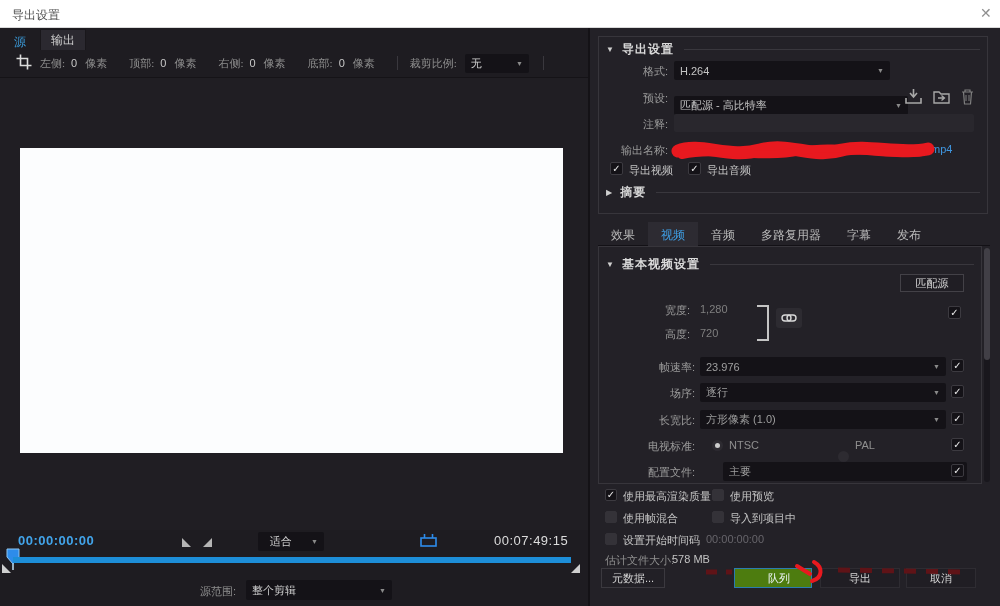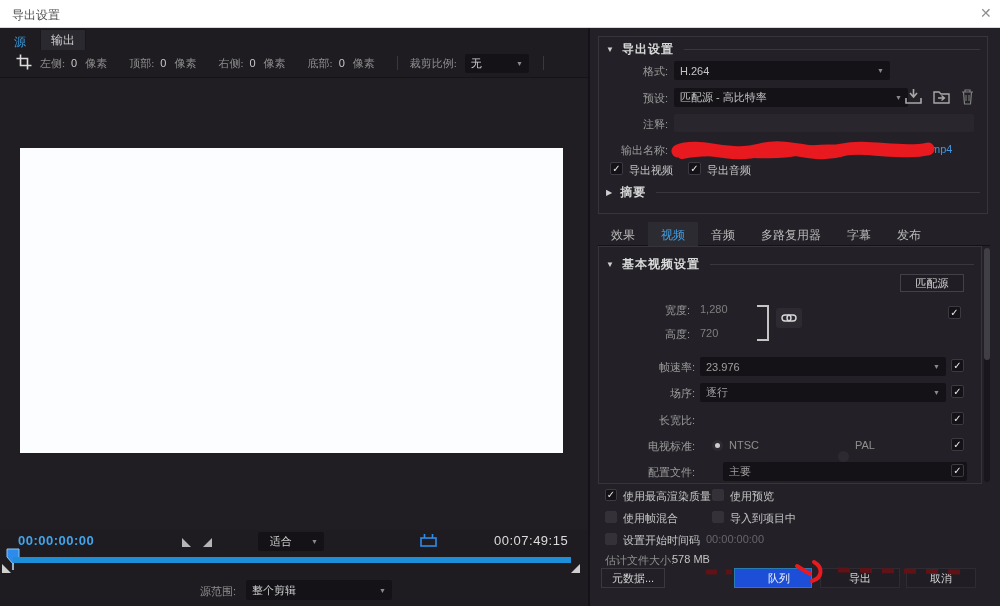--- a/index.html
+++ b/index.html
@@ -70,21 +70,21 @@
 
   .mp4 { font-size:11px; color:#3f96e0; }
 
   
   .rtabs { left:598px; top:222px; width:392px; height:24px; display:flex; border-bottom:1px solid #131116; }
   .rtab { font-size:12px; color:#b9b9b9; padding:5px 13px 0 13px; height:24px; }
   .rtab.sel { background:#2d2b32; color:#3f9ee3; }
 
   .btn { background:#222026; border:1px solid #3b393f; border-radius:0; color:#d6d6d6;
          font-size:11px; display:flex; align-items:center; justify-content:center; }
-  .btn.primary { background:#1d4ed8; border-color:#2a7cb0; color:#f0f7fc;padding-left:12px; }
+  .btn.primary { background:#4d7c0f; border-color:#2a7cb0; color:#f0f7fc;padding-left:12px; }
   .btn.dark { background:#201e24; border-color:#2e2c32; }
 
   .radio { width:11px; height:11px; border-radius:50%; background:#2d2b31; position:relative; }
   .radio.sel::after { content:""; position:absolute; left:3px; top:3px; width:5px; height:5px;
                       border-radius:50%; background:#cdcdcd; }
   .dim { color:#8f8f8f; font-size:11px; }
 
   .scrollbar { left:984px; top:248px; width:6px; height:234px; background:#19171d; border-radius:3px; }
   .scrollthumb { left:984px; top:248px; width:6px; height:112px; background:#413f46; border-radius:3px; }
 
@@ -184,21 +184,21 @@
     <span class="rule"></span>
   </div>
 
   <div class="abs r-label" style="left:598px;top:64px;width:70px">格式:</div>
   <div class="abs dd" style="left:674px;top:61px;width:216px">
     <span class="ddval" style="color:#c4c4c4">H.264</span>
     <span class="arrow">▼</span>
   </div>
 
   <div class="abs r-label" style="left:598px;top:91px;width:70px">预设:</div>
-  <div class="abs dd" style="left:674px;top:88px;width:234px">
+  <div class="abs dd" style="left:674px;top:96px;width:234px">
     <span class="ddval" style="color:#c4c4c4">匹配源 - 高比特率</span>
     <span class="arrow">▼</span>
   </div>
   <svg class="abs" style="left:905px;top:89px" width="17" height="16" viewBox="0 0 17 16">
     <path d="M8.5 0 V7 M5 4 L8.5 8 L12 4" stroke="#a8a8a8" stroke-width="1.6" fill="none"></path>
     <path d="M1 9 V14 H16 V9" stroke="#a8a8a8" stroke-width="1.6" fill="none"></path>
   </svg>
   <svg class="abs" style="left:933px;top:89px" width="18" height="16" viewBox="0 0 18 16">
     <path d="M1 3 H6 L8 5 H16 V14 H1 Z" stroke="#a8a8a8" stroke-width="1.4" fill="none"></path>
     <path d="M5 9 H11 M8.5 6.5 L11.5 9 L8.5 11.5" stroke="#a8a8a8" stroke-width="1.3" fill="none"></path>
@@ -280,20 +280,24 @@
   <div class="abs r-label" style="left:598px;top:386px;width:97px">场序:</div>
   <div class="abs dd" style="left:700px;top:383px;width:246px">
     <span class="ddval">逐行</span>
     <span class="arrow">▼</span>
   </div>
   <div class="abs cb" style="left:951px;top:385px;width:13px;height:13px">
     <span class="chk">✓</span>
   </div>
 
   <div class="abs r-label" style="left:598px;top:413px;width:97px">长宽比:</div>
+  <div class="abs dd" style="left:700px;top:410px;width:246px">
+    <span class="ddval">方形像素 (1.0)</span>
+    <span class="arrow">▼</span>
+  </div>
   <div class="abs cb" style="left:951px;top:412px;width:13px;height:13px">
     <span class="chk">✓</span>
   </div>
 
   <div class="abs r-label" style="left:598px;top:439px;width:97px">电视标准:</div>
   <div class="abs radio sel" style="left:712px;top:440px"></div>
   <div class="abs dim" style="left:729px;top:439px">NTSC</div>
   <div class="abs radio" style="left:838px;top:440px"></div>
   <div class="abs dim" style="left:855px;top:439px">PAL</div>
   <div class="abs cb" style="left:951px;top:438px;width:13px;height:13px">

